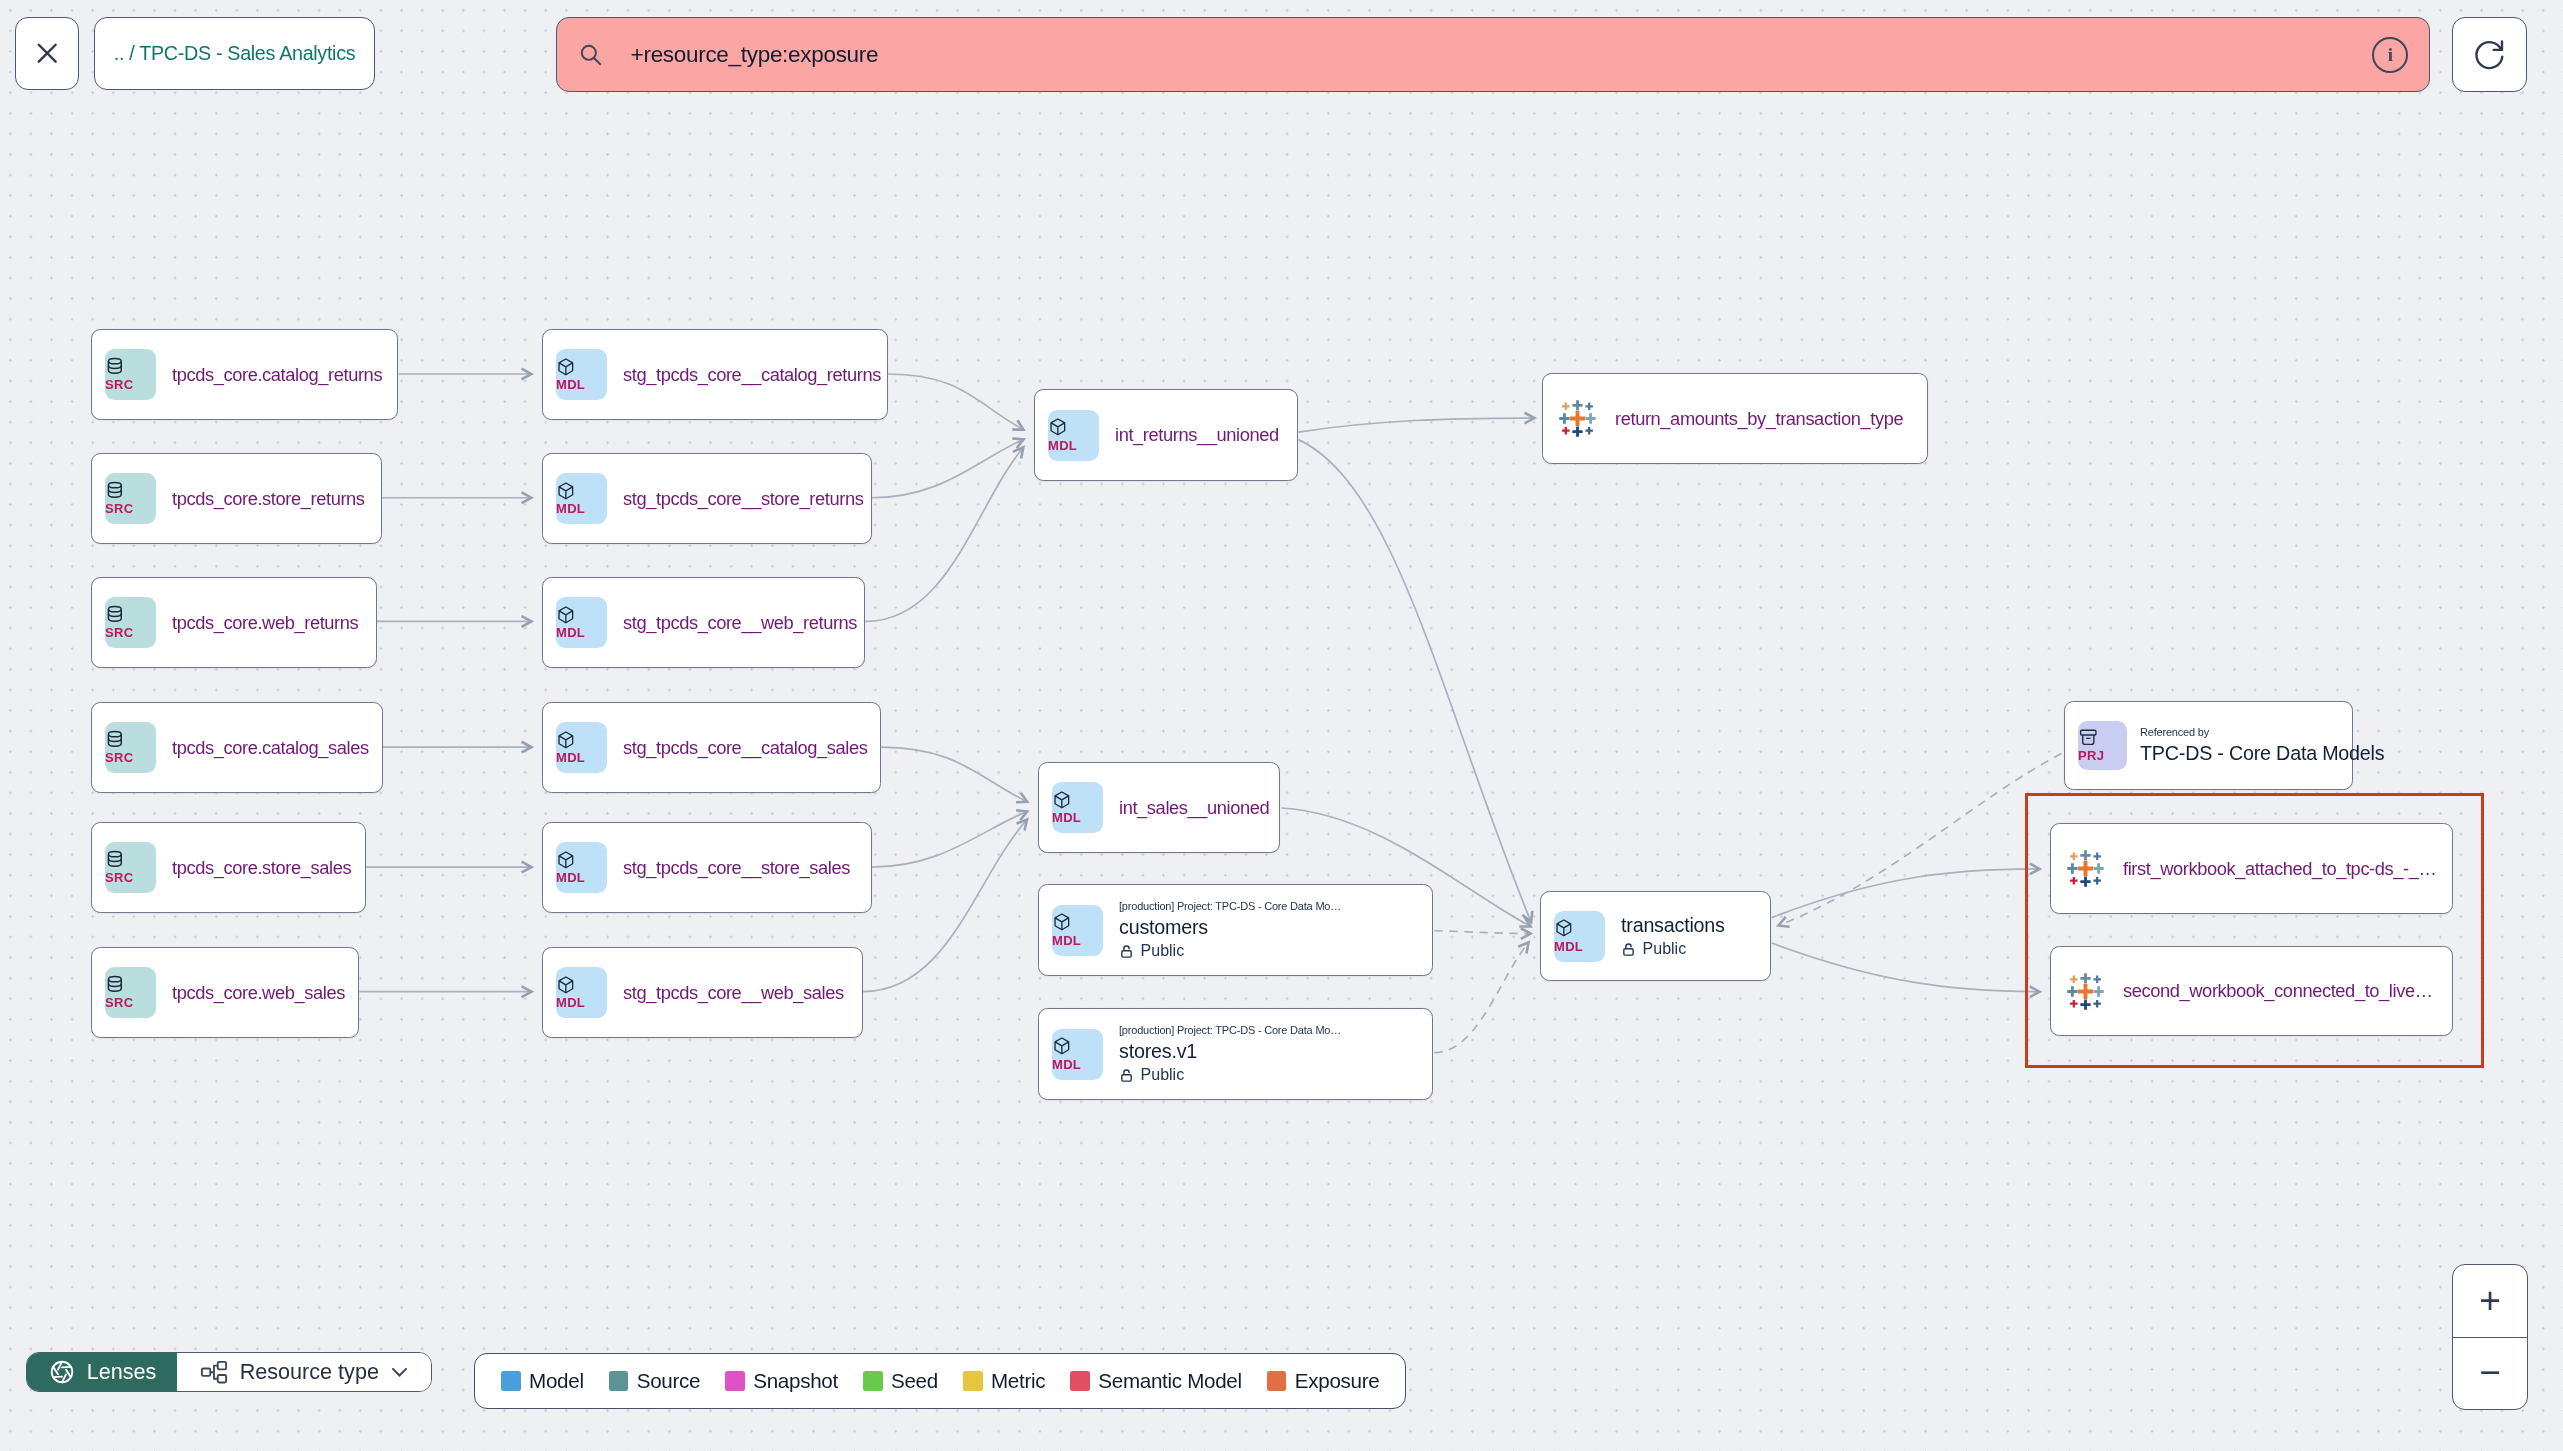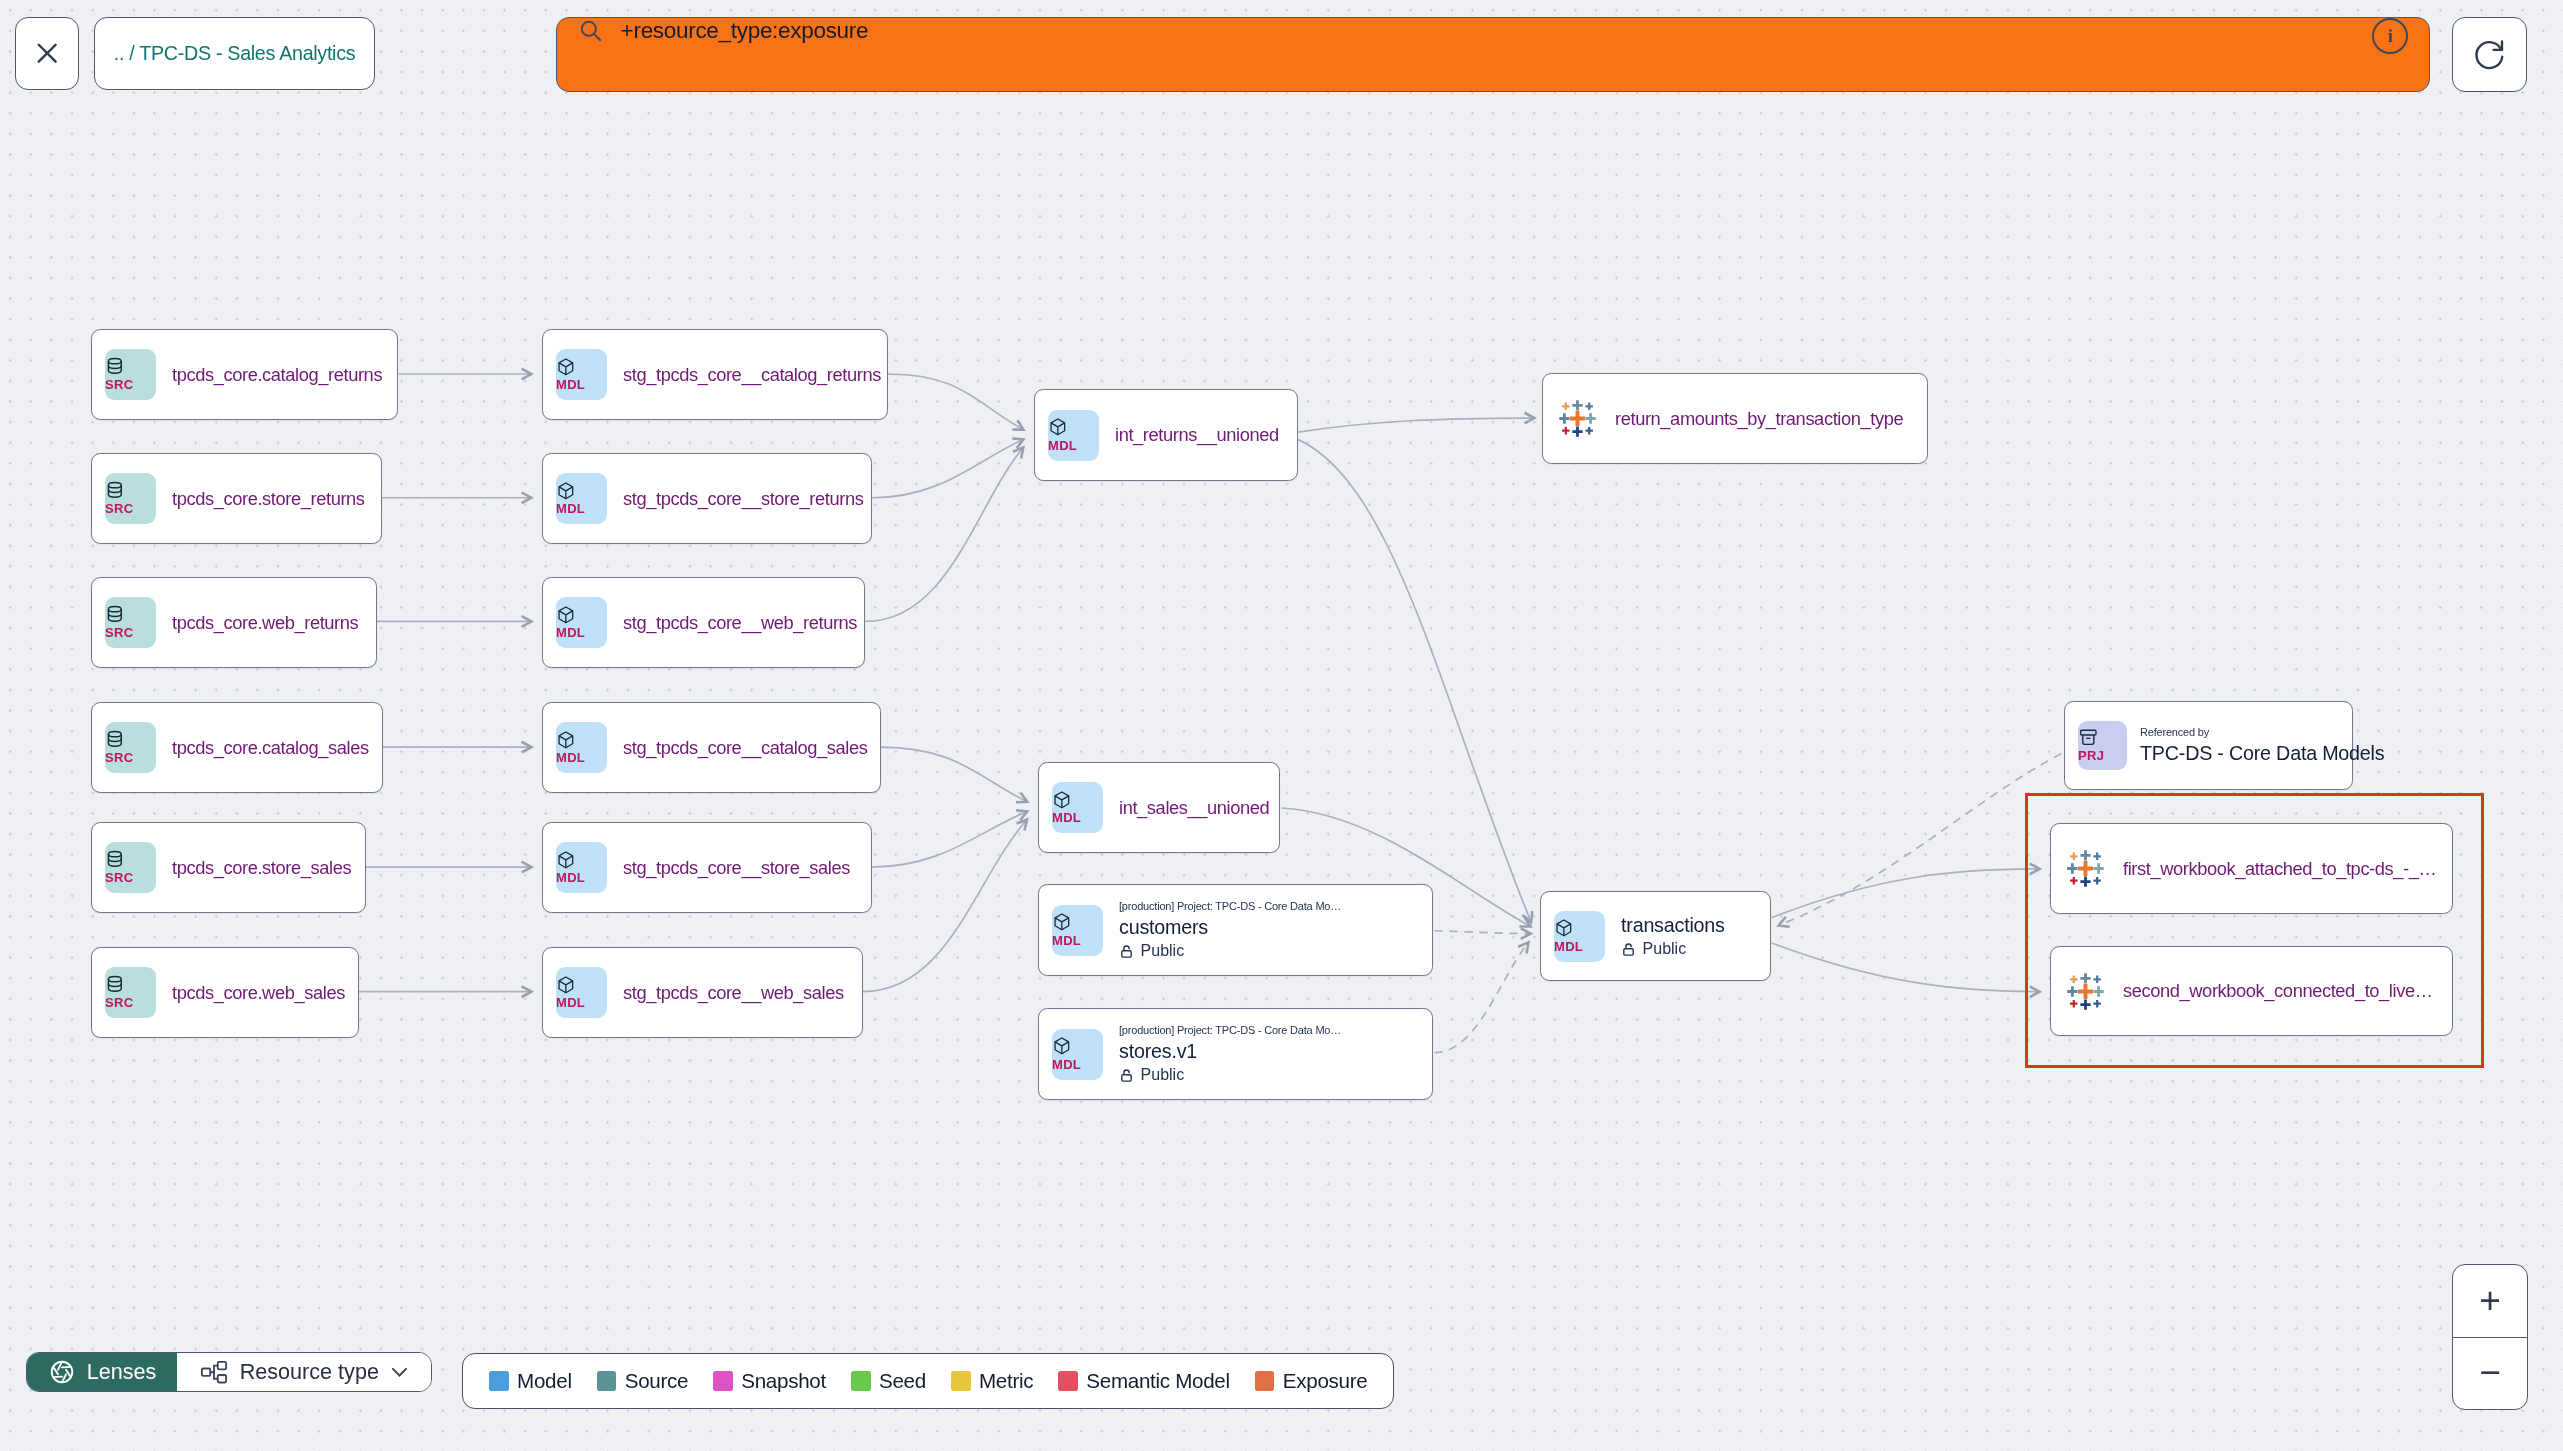--- a/index.html
+++ b/index.html
@@ -7,21 +7,21 @@
     width:2563px;height:1451px;position:relative;overflow:hidden;
     font-family:"Liberation Sans",sans-serif;
     background:#eef0f3;
     background-image:radial-gradient(circle,#c9cdd7 1.2px,transparent 1.4px);
     background-size:20.6px 20.6px;
   }
   .abs{position:absolute;box-sizing:border-box}
   
   .tbtn{background:#fff;border:1.9px solid #4d586c;border-radius:13px;display:flex;align-items:center;justify-content:center;z-index:6}
   .crumb{font-size:19.7px;color:#0f766e;letter-spacing:-0.3px}
-  .search{background:#f97316;border:1.9px solid #4d586c;border-radius:13px;display:flex;padding:0 20.6px;gap:17px;z-index:6}
+  .search{background:#fca5a5;border:1.9px solid #4d586c;border-radius:13px;display:flex;align-items:center;padding:0 20.6px;gap:27px;z-index:6}
   .search .q{font-size:22.5px;color:#111d30;letter-spacing:-0.3px;flex:1}
   .info{width:32px;height:32px;border:2.2px solid #3c475a;border-radius:50%;display:flex;align-items:center;justify-content:center;font-size:19px;font-weight:700;color:#3c475a;font-family:"Liberation Serif",serif}
   
   .node{position:absolute;background:#fff;border:1.9px solid #6e7889;border-radius:9.4px;display:flex;align-items:center;gap:16px;padding:0 13px;box-sizing:border-box;z-index:2;box-shadow:0 0.9px 1.9px rgba(20,30,50,.06)}
   .badge{width:51px;height:51px;border-radius:9.4px;display:flex;flex-direction:column;align-items:flex-start;justify-content:center;flex:0 0 auto;font-size:13px;font-weight:700;color:#be185d;gap:0.9px;letter-spacing:0.3px}
   .b-src{background:#b9dedd}.b-mdl{background:#bfe1f8}.b-prj{background:#c8cdf1}
   .nlabel{font-size:18.3px;letter-spacing:-0.4px;color:#701a75;white-space:nowrap}
   .ncol{display:flex;flex-direction:column;gap:3.7px;min-width:0}
   .nsub{font-size:11px;color:#253450;letter-spacing:-0.2px;white-space:nowrap}
   .nmain{font-size:19.7px;color:#111f38;white-space:nowrap;letter-spacing:-0.2px}
@@ -376,21 +376,21 @@
         <path d="M11 13h4M15 13V6h4M15 13v7h4"></path>
       </g>
     </svg>
     <span>Resource type</span>
     <svg width="17" height="10.3" viewBox="0 0 18 11">
       <path d="M2 2 L9 9 L16 2" fill="none" stroke="#3c475a" stroke-width="2.2" stroke-linecap="round"></path>
     </svg>
   </div>
 </div>
 
-<div class="abs legend" style="left:462px;top:1353px;height:56px">
+<div class="abs legend" style="left:474px;top:1353px;height:56px">
   <span class="litem">
       <span class="sw" style="background: rgb(74, 158, 220);"></span>
       <span>Model</span>
     </span>
   <span class="litem">
       <span class="sw" style="background: rgb(90, 148, 150);"></span>
       <span>Source</span>
     </span>
   <span class="litem">
       <span class="sw" style="background: rgb(222, 82, 196);"></span>

